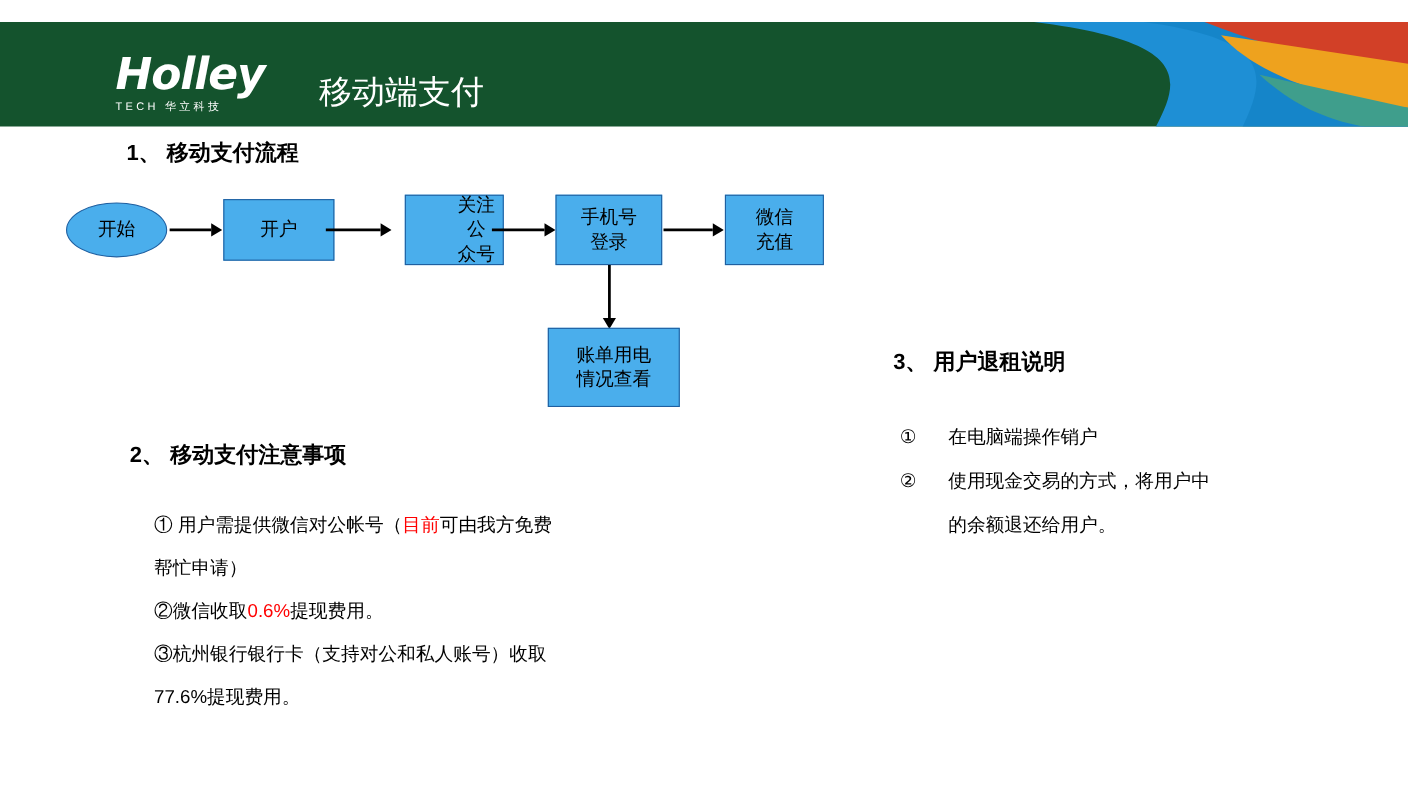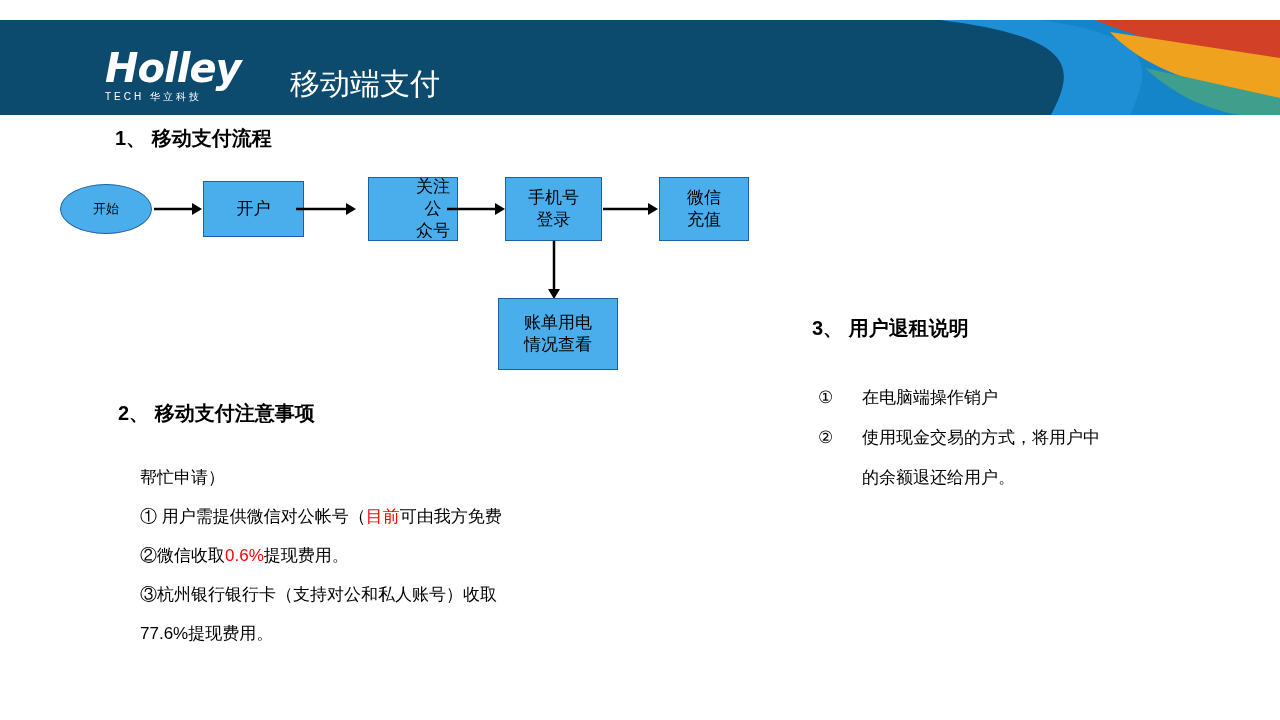--- a/index.html
+++ b/index.html
@@ -13,21 +13,21 @@
     font-family: "Liberation Sans", sans-serif;
     overflow: hidden;
     position: relative;
   }
 
   
   .header {
     position: absolute;
     left: 0; top: 20px;
     width: 1280px; height: 95px;
-    background: #0c4a6e;
+    background: #14532d;
     overflow: hidden;
   }
   .header-deco {
     position: absolute;
     right: 0; top: 0;
     width: 540px; height: 115px;
   }
   .logo-wrap {
     position: absolute;
     left: 105px; top: 28px;
@@ -79,21 +79,21 @@
     font-size: 17px;
     display: flex;
     align-items: center;
     justify-content: center;
     text-align: center;
     line-height: 22px;
     box-sizing: border-box;
   }
   .node.oval {
     border-radius: 50%;
-    font-size: 13px;
+    font-size: 17px;
   }
   .arrow { position: absolute; }
 
   
   .body-text {
     position: absolute;
     font-size: 17px;
     color: #000000;
     line-height: 39px;
   }
@@ -164,24 +164,24 @@
     <polygon points="5,48 11,58 17,48" fill="#000"></polygon>
   </svg>
 
   <div class="node" style="left:498px; top:298px; width:120px; height:72px; white-space:pre-line;">账单用电
 情况查看</div>
 </div>
 
 <div class="sec-head" id="sec2">2、 移动支付注意事项</div>
 
 <div class="body-text" id="notes">
-  <div>帮忙申请）</div>
   <div>
     <span>① 用户需提供微信对公帐号（</span><span class="red">目前</span><span>可由我方免费</span>
   </div>
+  <div>帮忙申请）</div>
   <div>
     <span>②微信收取</span><span class="red">0.6%</span><span>提现费用。</span>
   </div>
   <div>③杭州银行银行卡（支持对公和私人账号）收取</div>
   <div>77.6%提现费用。</div>
 </div>
 
 <div class="sec-head" id="sec3">3、 用户退租说明</div>
 
 <div class="body-text" id="retire">

